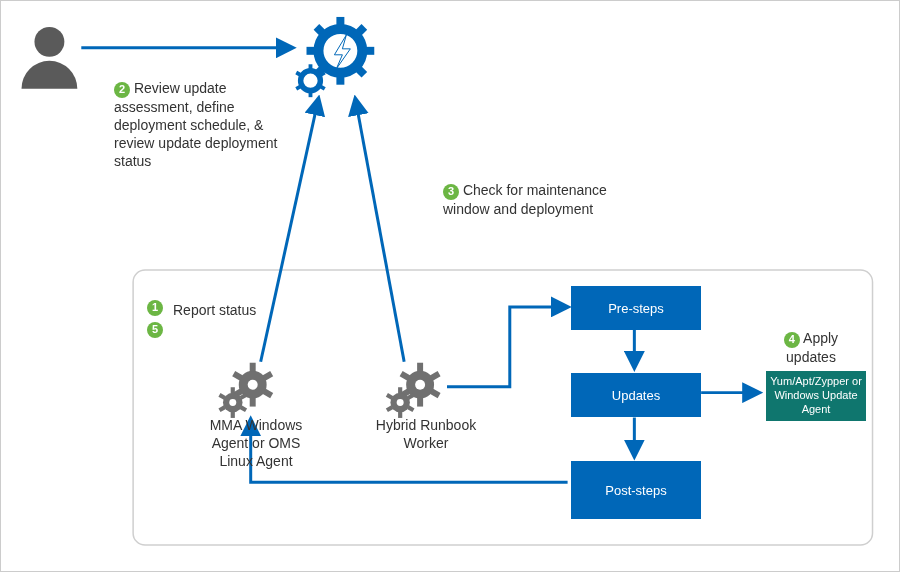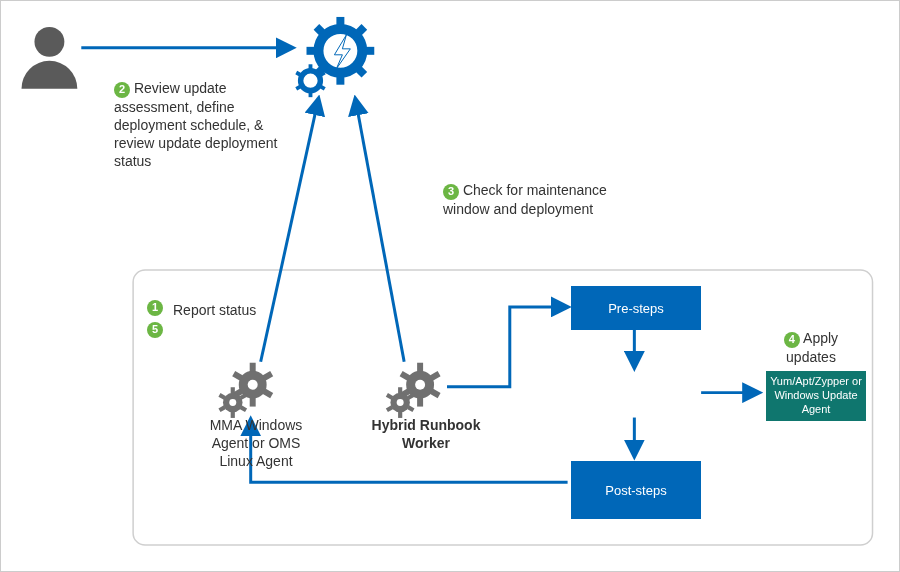--- a/index.html
+++ b/index.html
@@ -183,19 +183,20 @@
   <span class="badge">5</span>
 </div>
 <div class="lbl" style="left:172px; top:300px;">Report status</div>
 
 <div class="lbl lbl-center" style="left:760px; top:328px; width:100px;">
   <span class="badge">4</span>
   <span>Apply updates</span>
 </div>
 
 <div class="lbl lbl-center" style="left:195px; top:415px; width:120px;">MMA Windows Agent or OMS Linux Agent</div>
-<div class="lbl lbl-center" style="left:365px; top:415px; width:120px;font-weight:bold;">Hybrid Runbook Worker</div>
+<div class="lbl lbl-center" style="left:365px; top:415px; width:120px;">Hybrid Runbook Worker</div>
 
 <div class="box box-dark" style="left:570px; top:285px; width:130px; height:44px;">Pre-steps</div>
+<div class="box box-dark" style="left:570px; top:372px; width:130px; height:44px;">Updates</div>
 <div class="box box-dark" style="left:570px; top:460px; width:130px; height:58px;">Post-steps</div>
 <div class="box box-light" style="left:765px; top:370px; width:100px; height:50px;">Yum/Apt/Zypper or Windows Update Agent</div>
 
 </div>
 
 </body></html>

